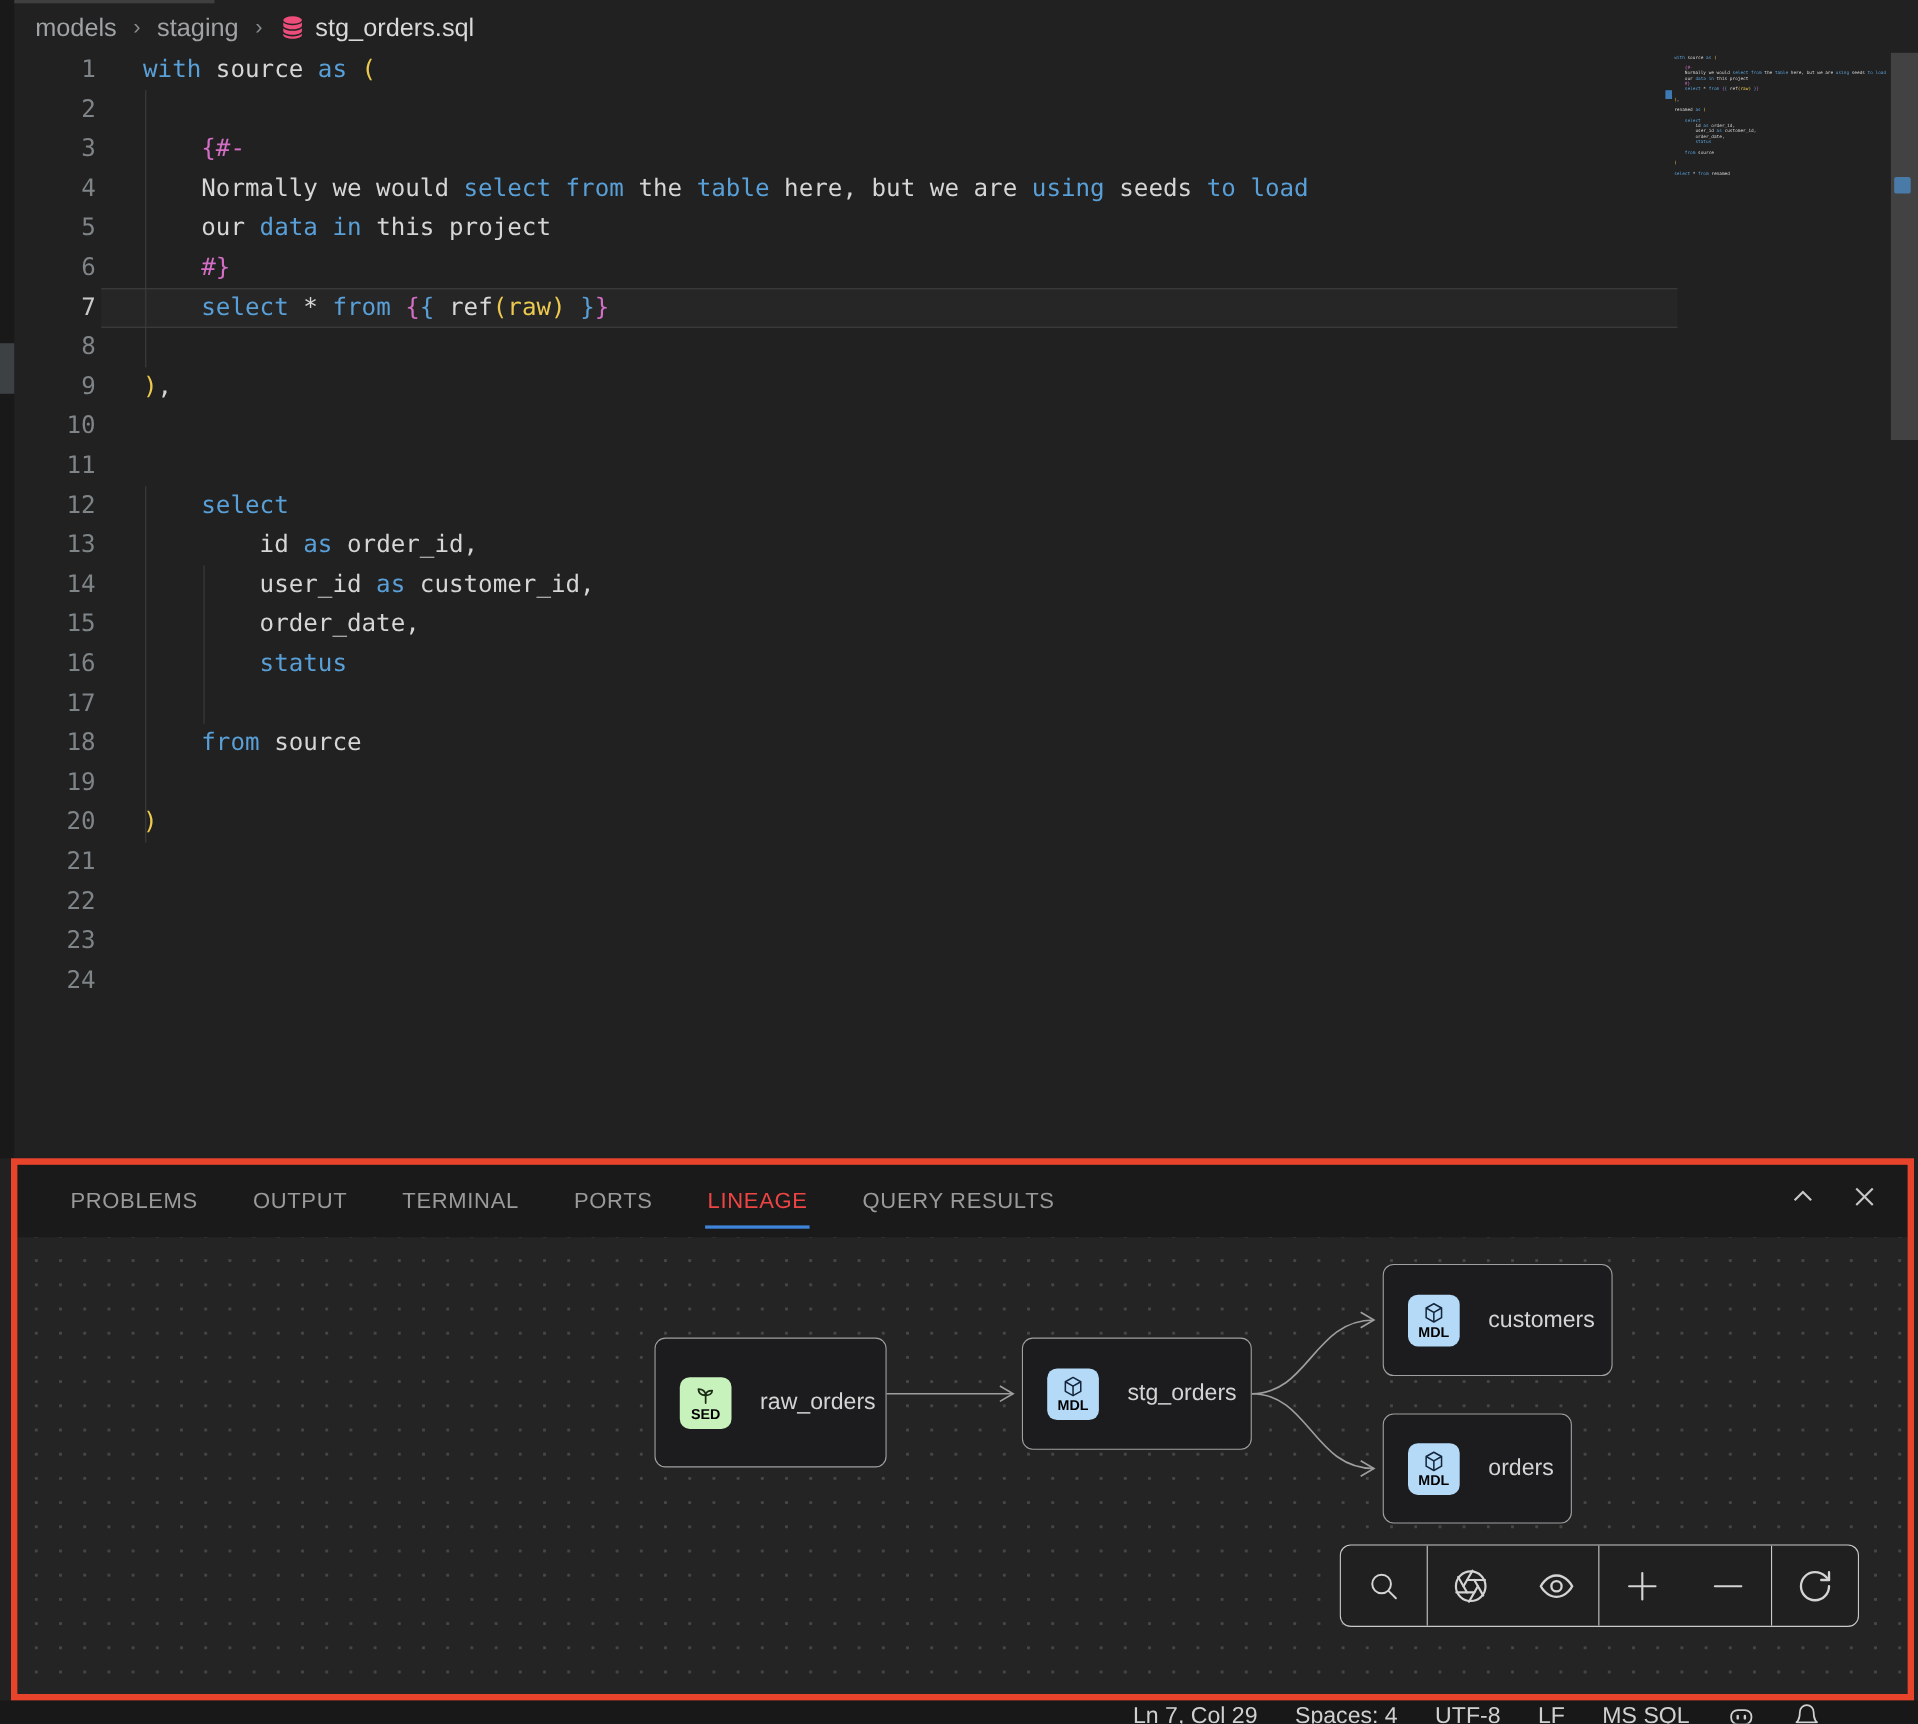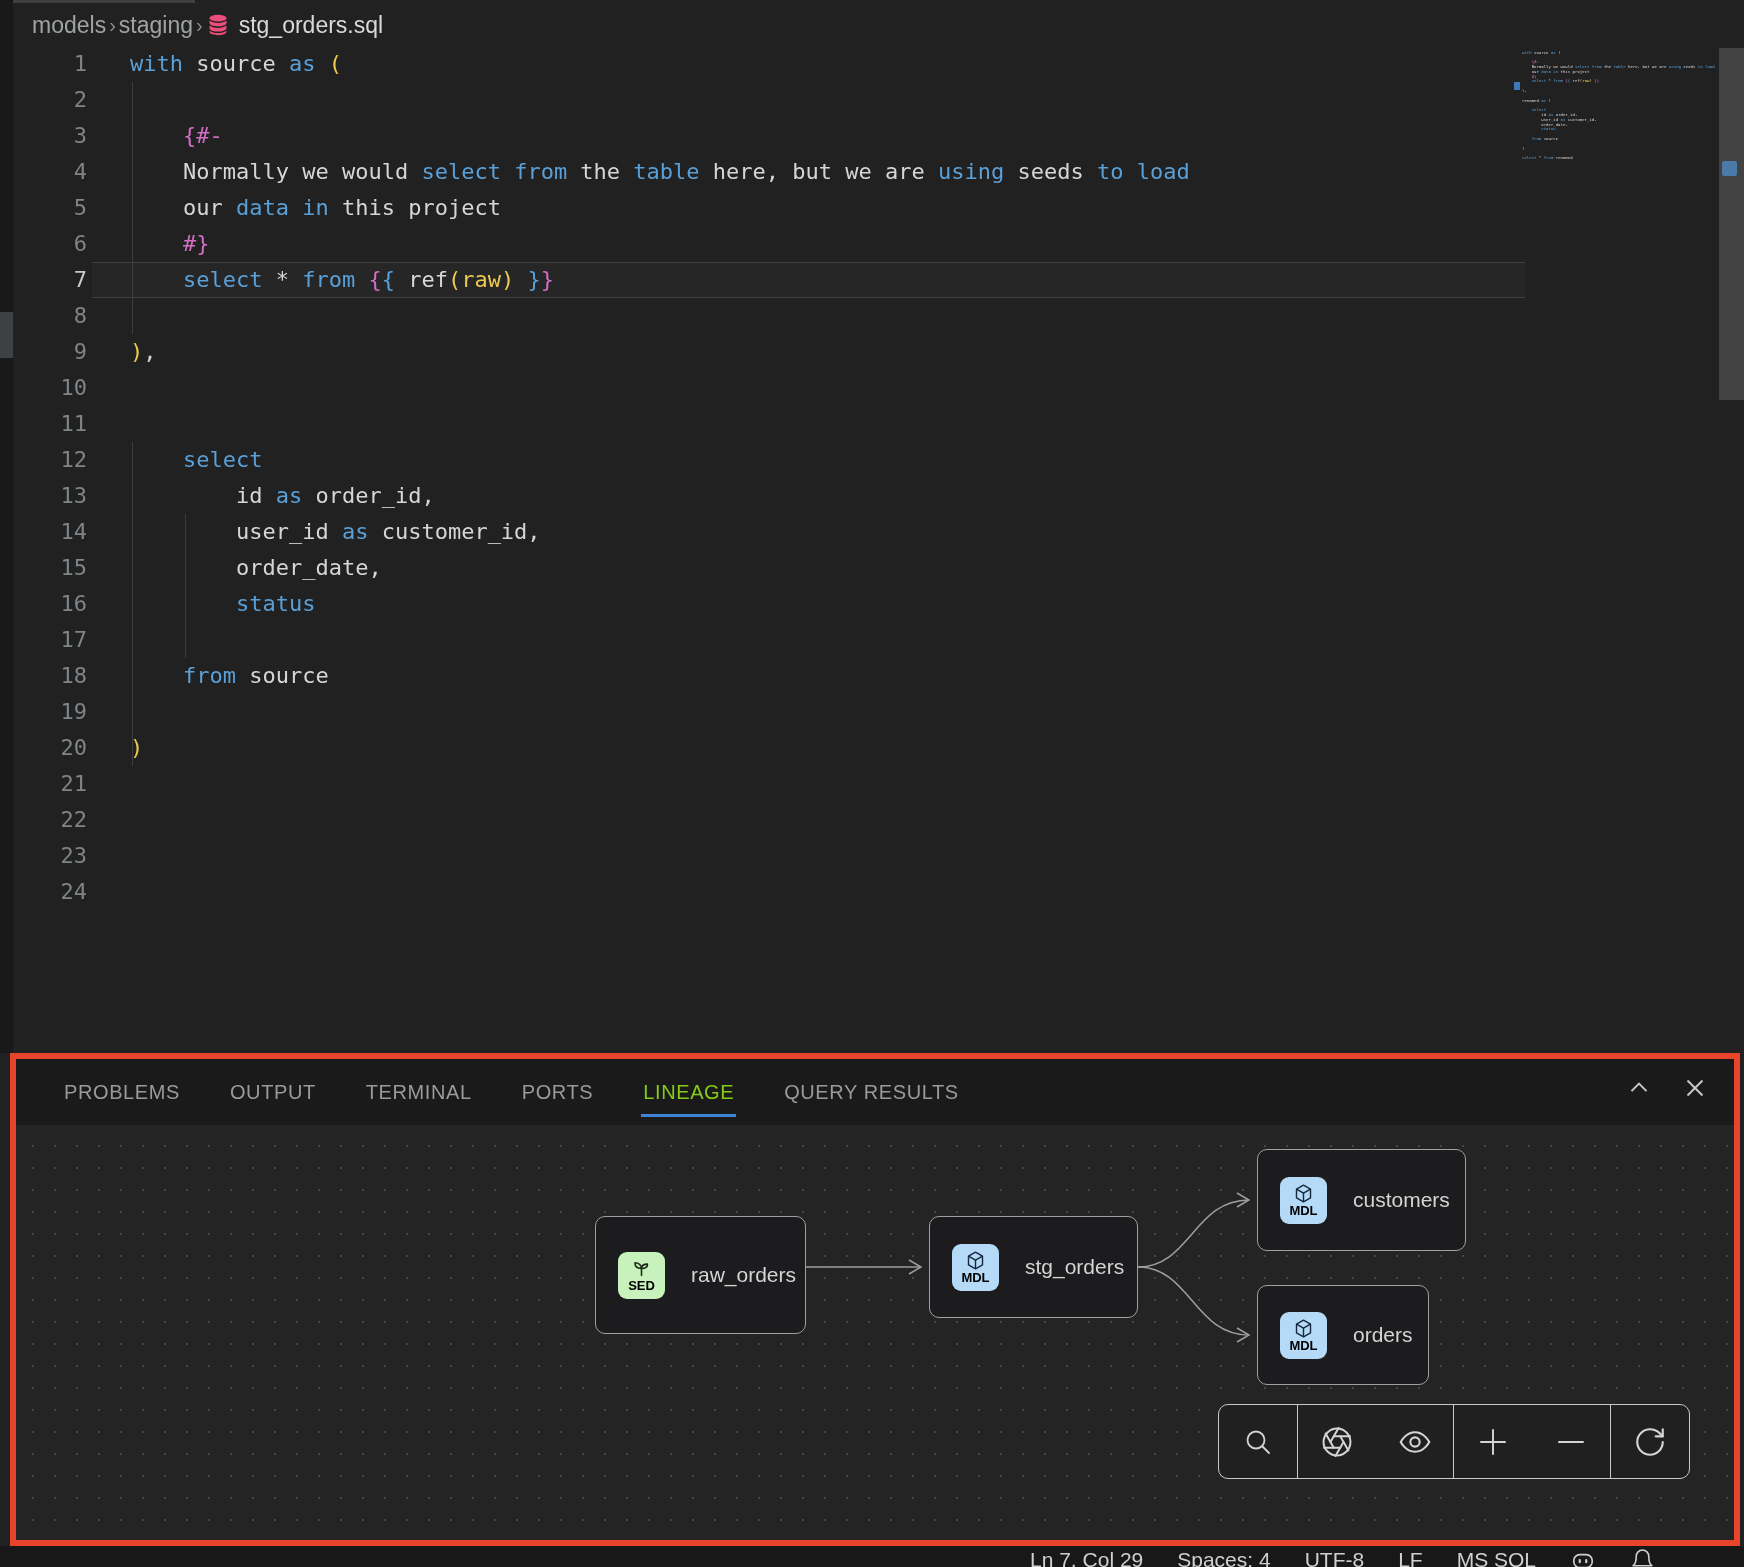--- a/index.html
+++ b/index.html
@@ -7,21 +7,21 @@
     width:1744px;height:1567px;position:relative;overflow:hidden;
     background:#212121;font-family:"Liberation Sans",sans-serif;
     -webkit-font-smoothing:antialiased;
   }
   
   #left-strip{position:absolute;left:0;top:0;width:13px;height:1053px;background:#191919;}
   #left-strip .thumb{position:absolute;left:0;top:312px;width:13px;height:46px;background:#3e4144;}
   #tab-edge{position:absolute;left:13px;top:0;width:182px;height:3px;background:#3f3f3f;}
 
   
-  #breadcrumb{position:absolute;left:32px;top:9px;height:32px;display:flex;align-items:center;gap:3px;
+  #breadcrumb{position:absolute;left:32px;top:9px;height:32px;display:flex;align-items:center;gap:15px;
     font-size:23px;color:#a0a3a5;}
   #breadcrumb .seg{color:#a0a3a5;}
   #breadcrumb .sep{color:#8b8e90;font-size:20px;}
   #breadcrumb .file{color:#d9d9d9;display:flex;align-items:center;gap:9px;}
 
   
   #editor{position:absolute;left:13px;top:46px;right:0;height:900px;}
   #gutter{position:absolute;left:0;top:0;width:88px;text-align:right;
     font-family:"DejaVu Sans Mono",monospace;font-size:22px;color:#7e8487;}
   #gutter .gnum{height:36px;line-height:36px;padding-right:14px;}
@@ -46,21 +46,21 @@
   #mm-marker{position:absolute;left:1514px;top:82px;width:6px;height:8px;background:#3e79b4;}
   #scrollbar{position:absolute;left:1719px;top:48px;width:25px;height:352px;background:#424242;}
   #scroll-deco{position:absolute;left:1722px;top:161px;width:15px;height:15px;background:#4a7aa8;border-radius:2px;}
 
   
   #panel{position:absolute;left:10px;top:1053px;width:1730px;height:493px;
     border:6px solid #e8432b;box-sizing:border-box;background:#242424;padding-left:24px;}
   #tabbar{position:absolute;left:0;top:0;right:0;height:66px;background:#1a1a1a;
     display:flex;align-items:center;padding-left:48px;gap:50px;}
   .tab{font-size:20px;letter-spacing:.6px;color:#9a9a9a;position:relative;cursor:default;}
-  .tab.active{color:#84cc16;}
+  .tab.active{color:#ef4444;}
   .tab.active::after{content:"";position:absolute;left:-2px;right:-2px;bottom:-13px;height:3px;background:#3e84d8;}
   #panel-controls{position:absolute;right:24px;top:14px;display:flex;gap:26px;align-items:center;}
   #panel-controls svg{display:block;}
 
   
   #graph{position:absolute;left:0;top:66px;right:0;bottom:0;background:#242424;
     background-image:radial-gradient(circle,#474747 1.2px,rgba(0,0,0,0) 1.5px);
     background-size:22px 22px;background-position:6px 10px;}
   #edges{position:absolute;left:0;top:0;width:100%;height:100%;}
   .node{position:absolute;background:#1c1c1e;border:1.5px solid #9fa0a0;border-radius:10px;

